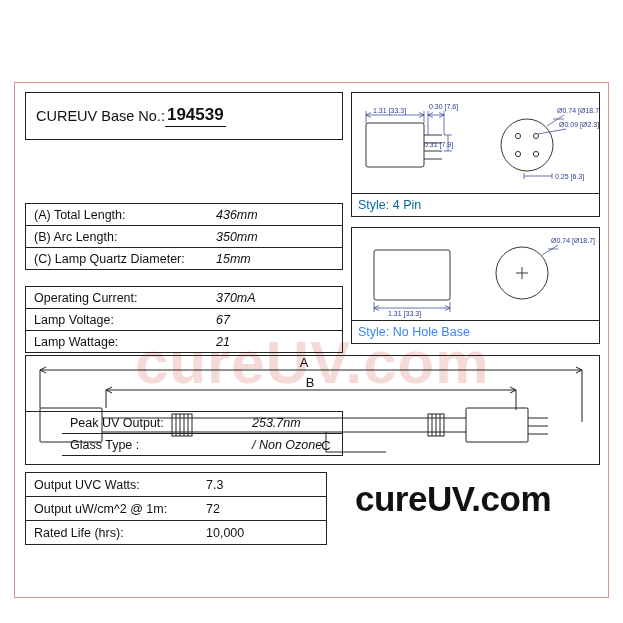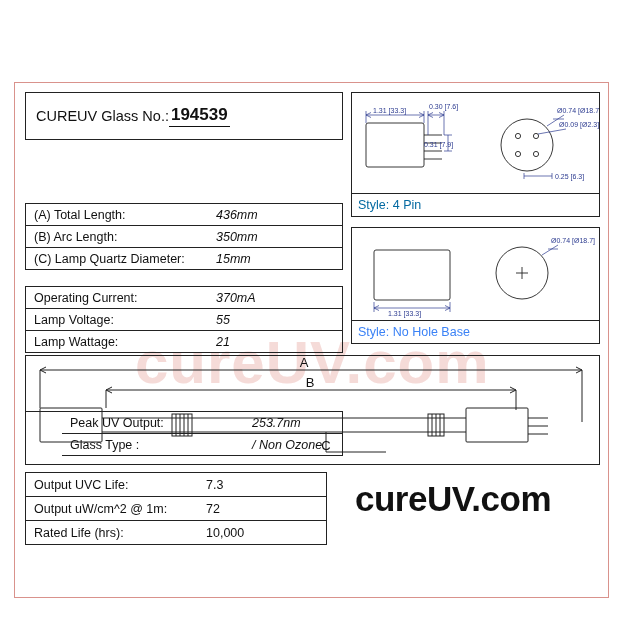--- a/index.html
+++ b/index.html
@@ -131,21 +131,21 @@
   .letter { font-family: "Liberation Sans", sans-serif; font-size: 13px; fill: #111; }
 </style>
 </head>
 <body>
 
 <div id="sheet">
 
   <div class="wm">cureUV.com</div>
 
   <div class="panel" id="partno">
-    <span class="lbl">CUREUV Glass No.:</span>
+    <span class="lbl">CUREUV Base No.:</span>
     <span class="val">194539</span>
   </div>
 
   <div class="spec" id="spec1">
     <div class="row">
       <span class="k">(A) Total Length:</span>
       <span class="v center">436mm</span>
     </div>
     <div class="row">
       <span class="k">(B) Arc Length:</span>
@@ -157,21 +157,21 @@
     </div>
   </div>
 
   <div class="spec" id="spec2">
     <div class="row">
       <span class="k">Operating Current:</span>
       <span class="v center">370mA</span>
     </div>
     <div class="row">
       <span class="k">Lamp Voltage:</span>
-      <span class="v center">55</span>
+      <span class="v center">67</span>
     </div>
     <div class="row">
       <span class="k">Lamp Wattage:</span>
       <span class="v center">21</span>
     </div>
   </div>
 
   <div class="spec" id="spec3">
     <div class="row">
       <span class="k">Peak UV Output:</span>
@@ -258,21 +258,21 @@
 
       <path class="lampln" d="M502 62 L522 62 M502 70 L522 70 M502 78 L522 78"></path>
 
       <path class="lampln" d="M300 76 L300 96 M300 96 L360 96"></path>
       <text class="letter" x="300" y="94" text-anchor="middle">C</text>
     </svg>
   </div>
 
   <div id="spec4">
     <div class="row">
-      <span class="k">Output UVC Life:</span>
+      <span class="k">Output UVC Watts:</span>
       <span class="v">7.3</span>
     </div>
     <div class="row">
       <span class="k">Output uW/cm^2 @ 1m:</span>
       <span class="v">72</span>
     </div>
     <div class="row">
       <span class="k">Rated Life (hrs):</span>
       <span class="v">10,000</span>
     </div>

